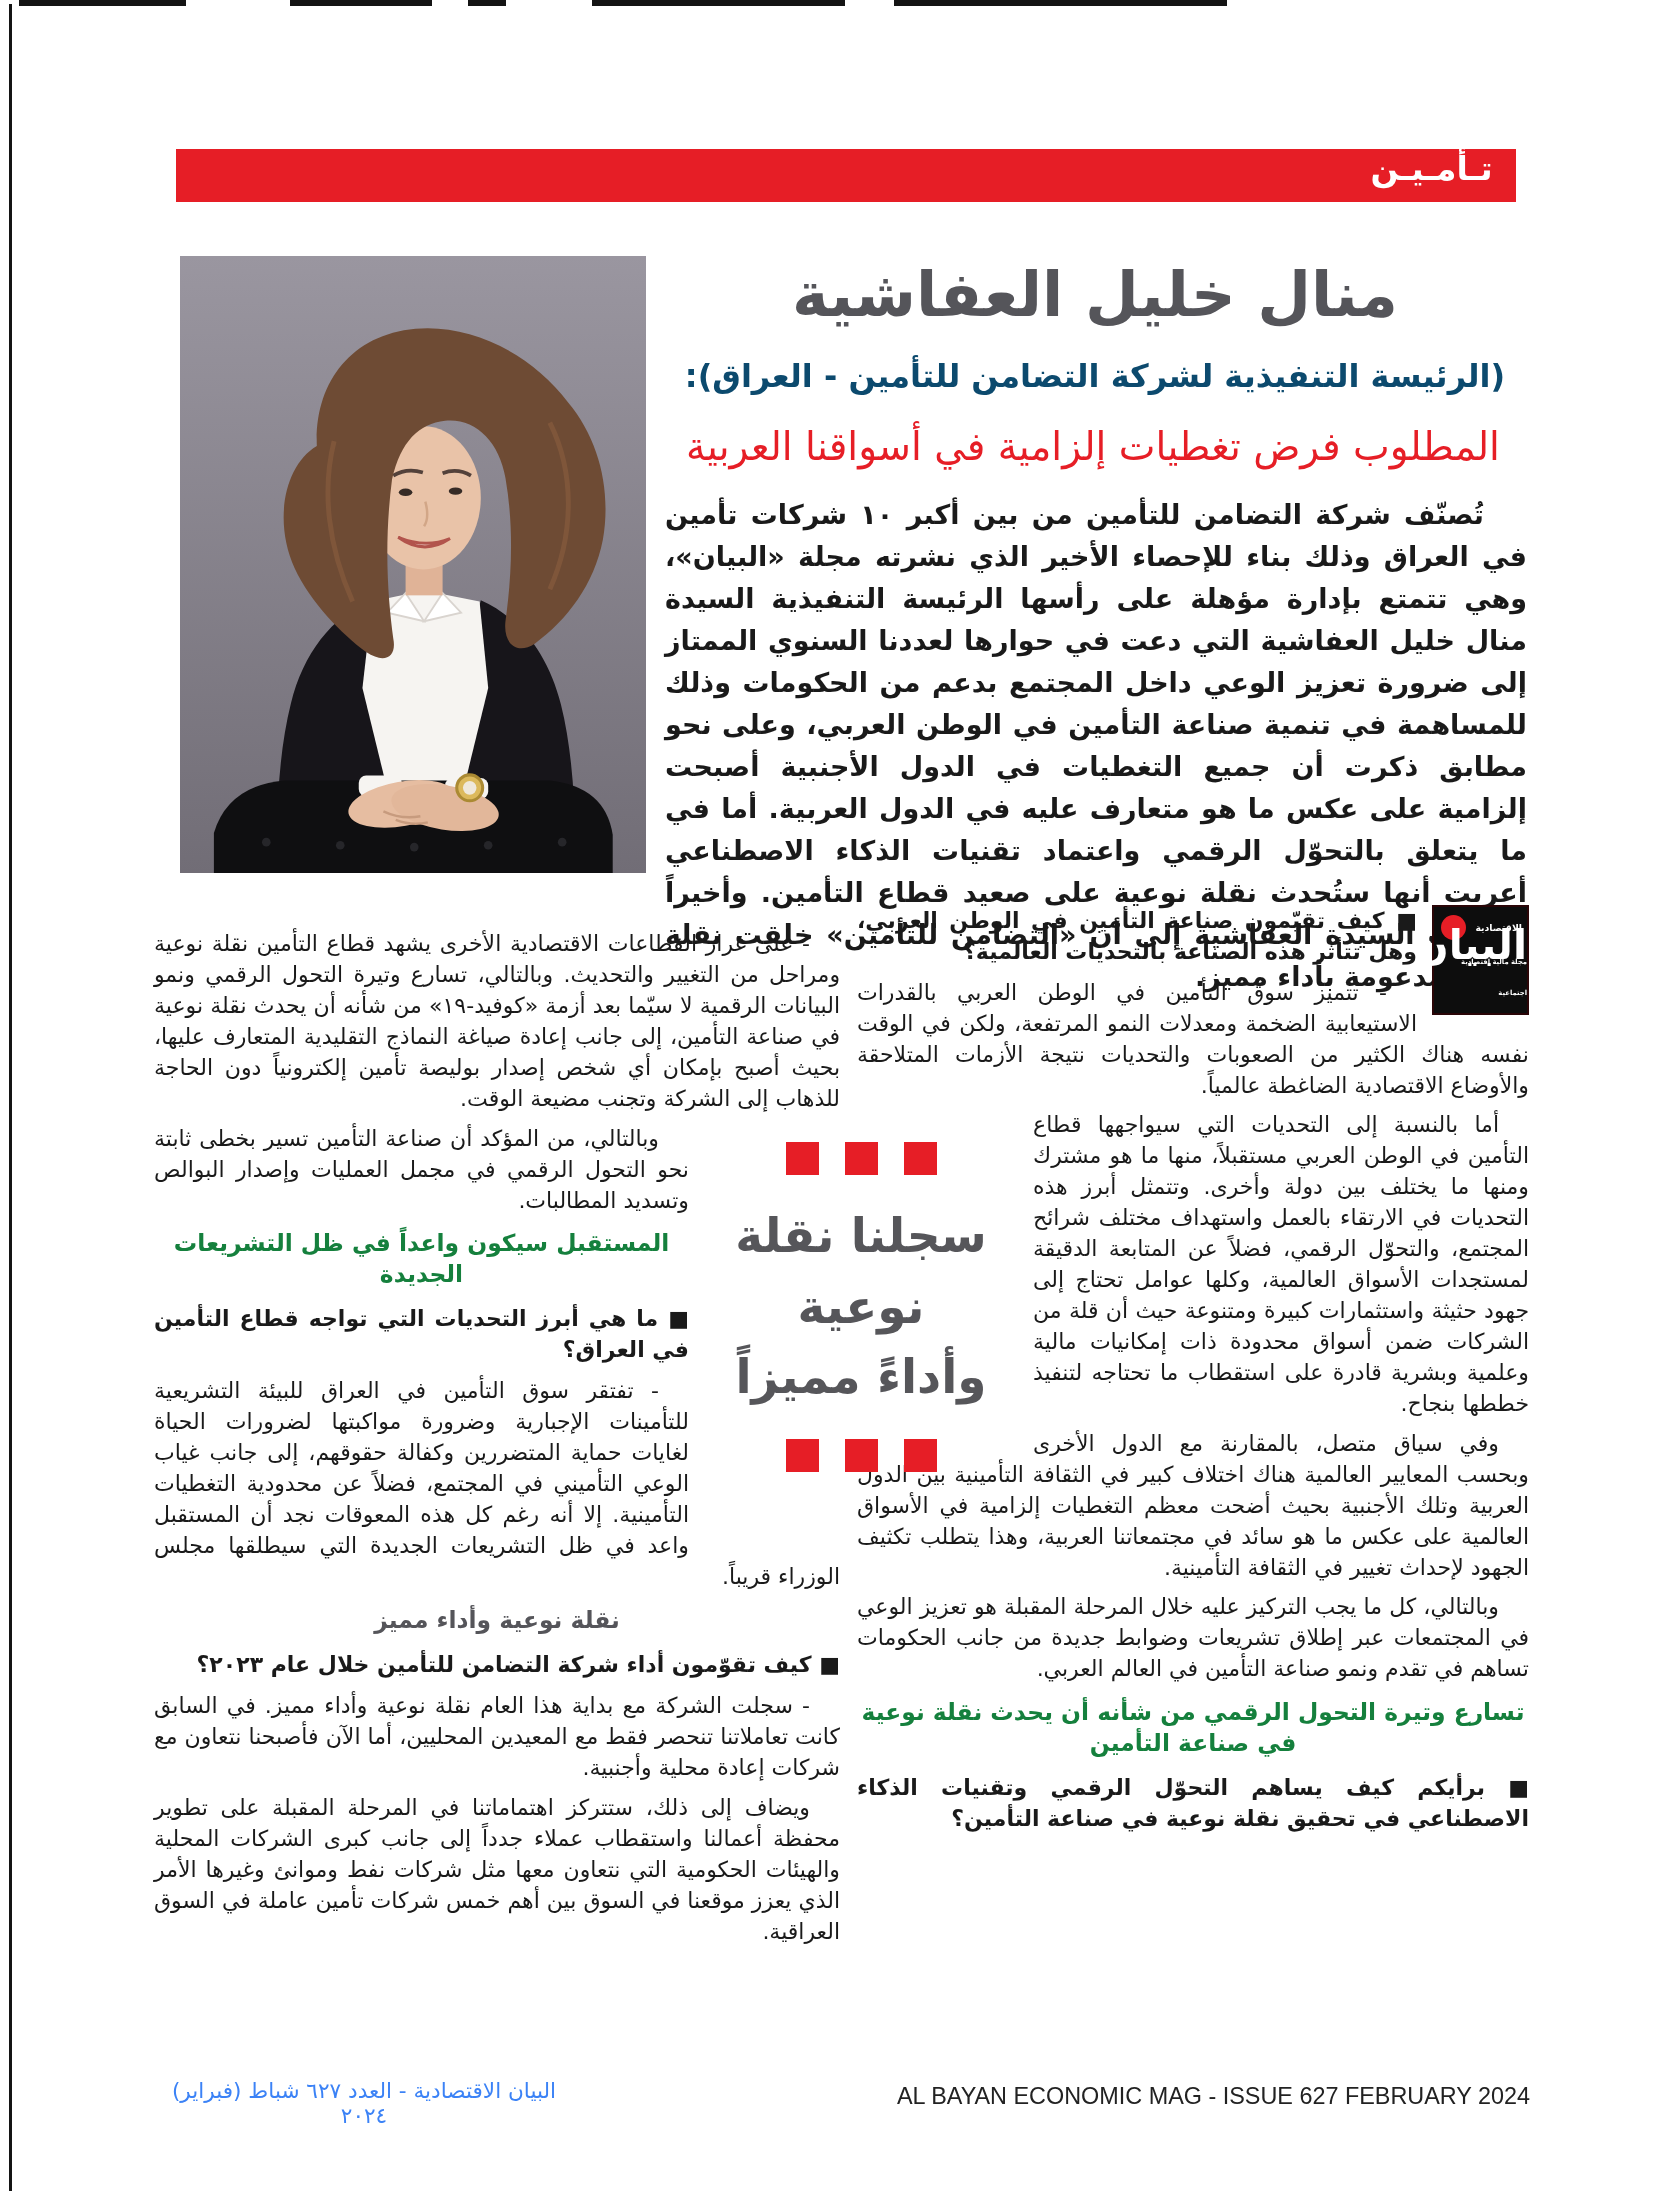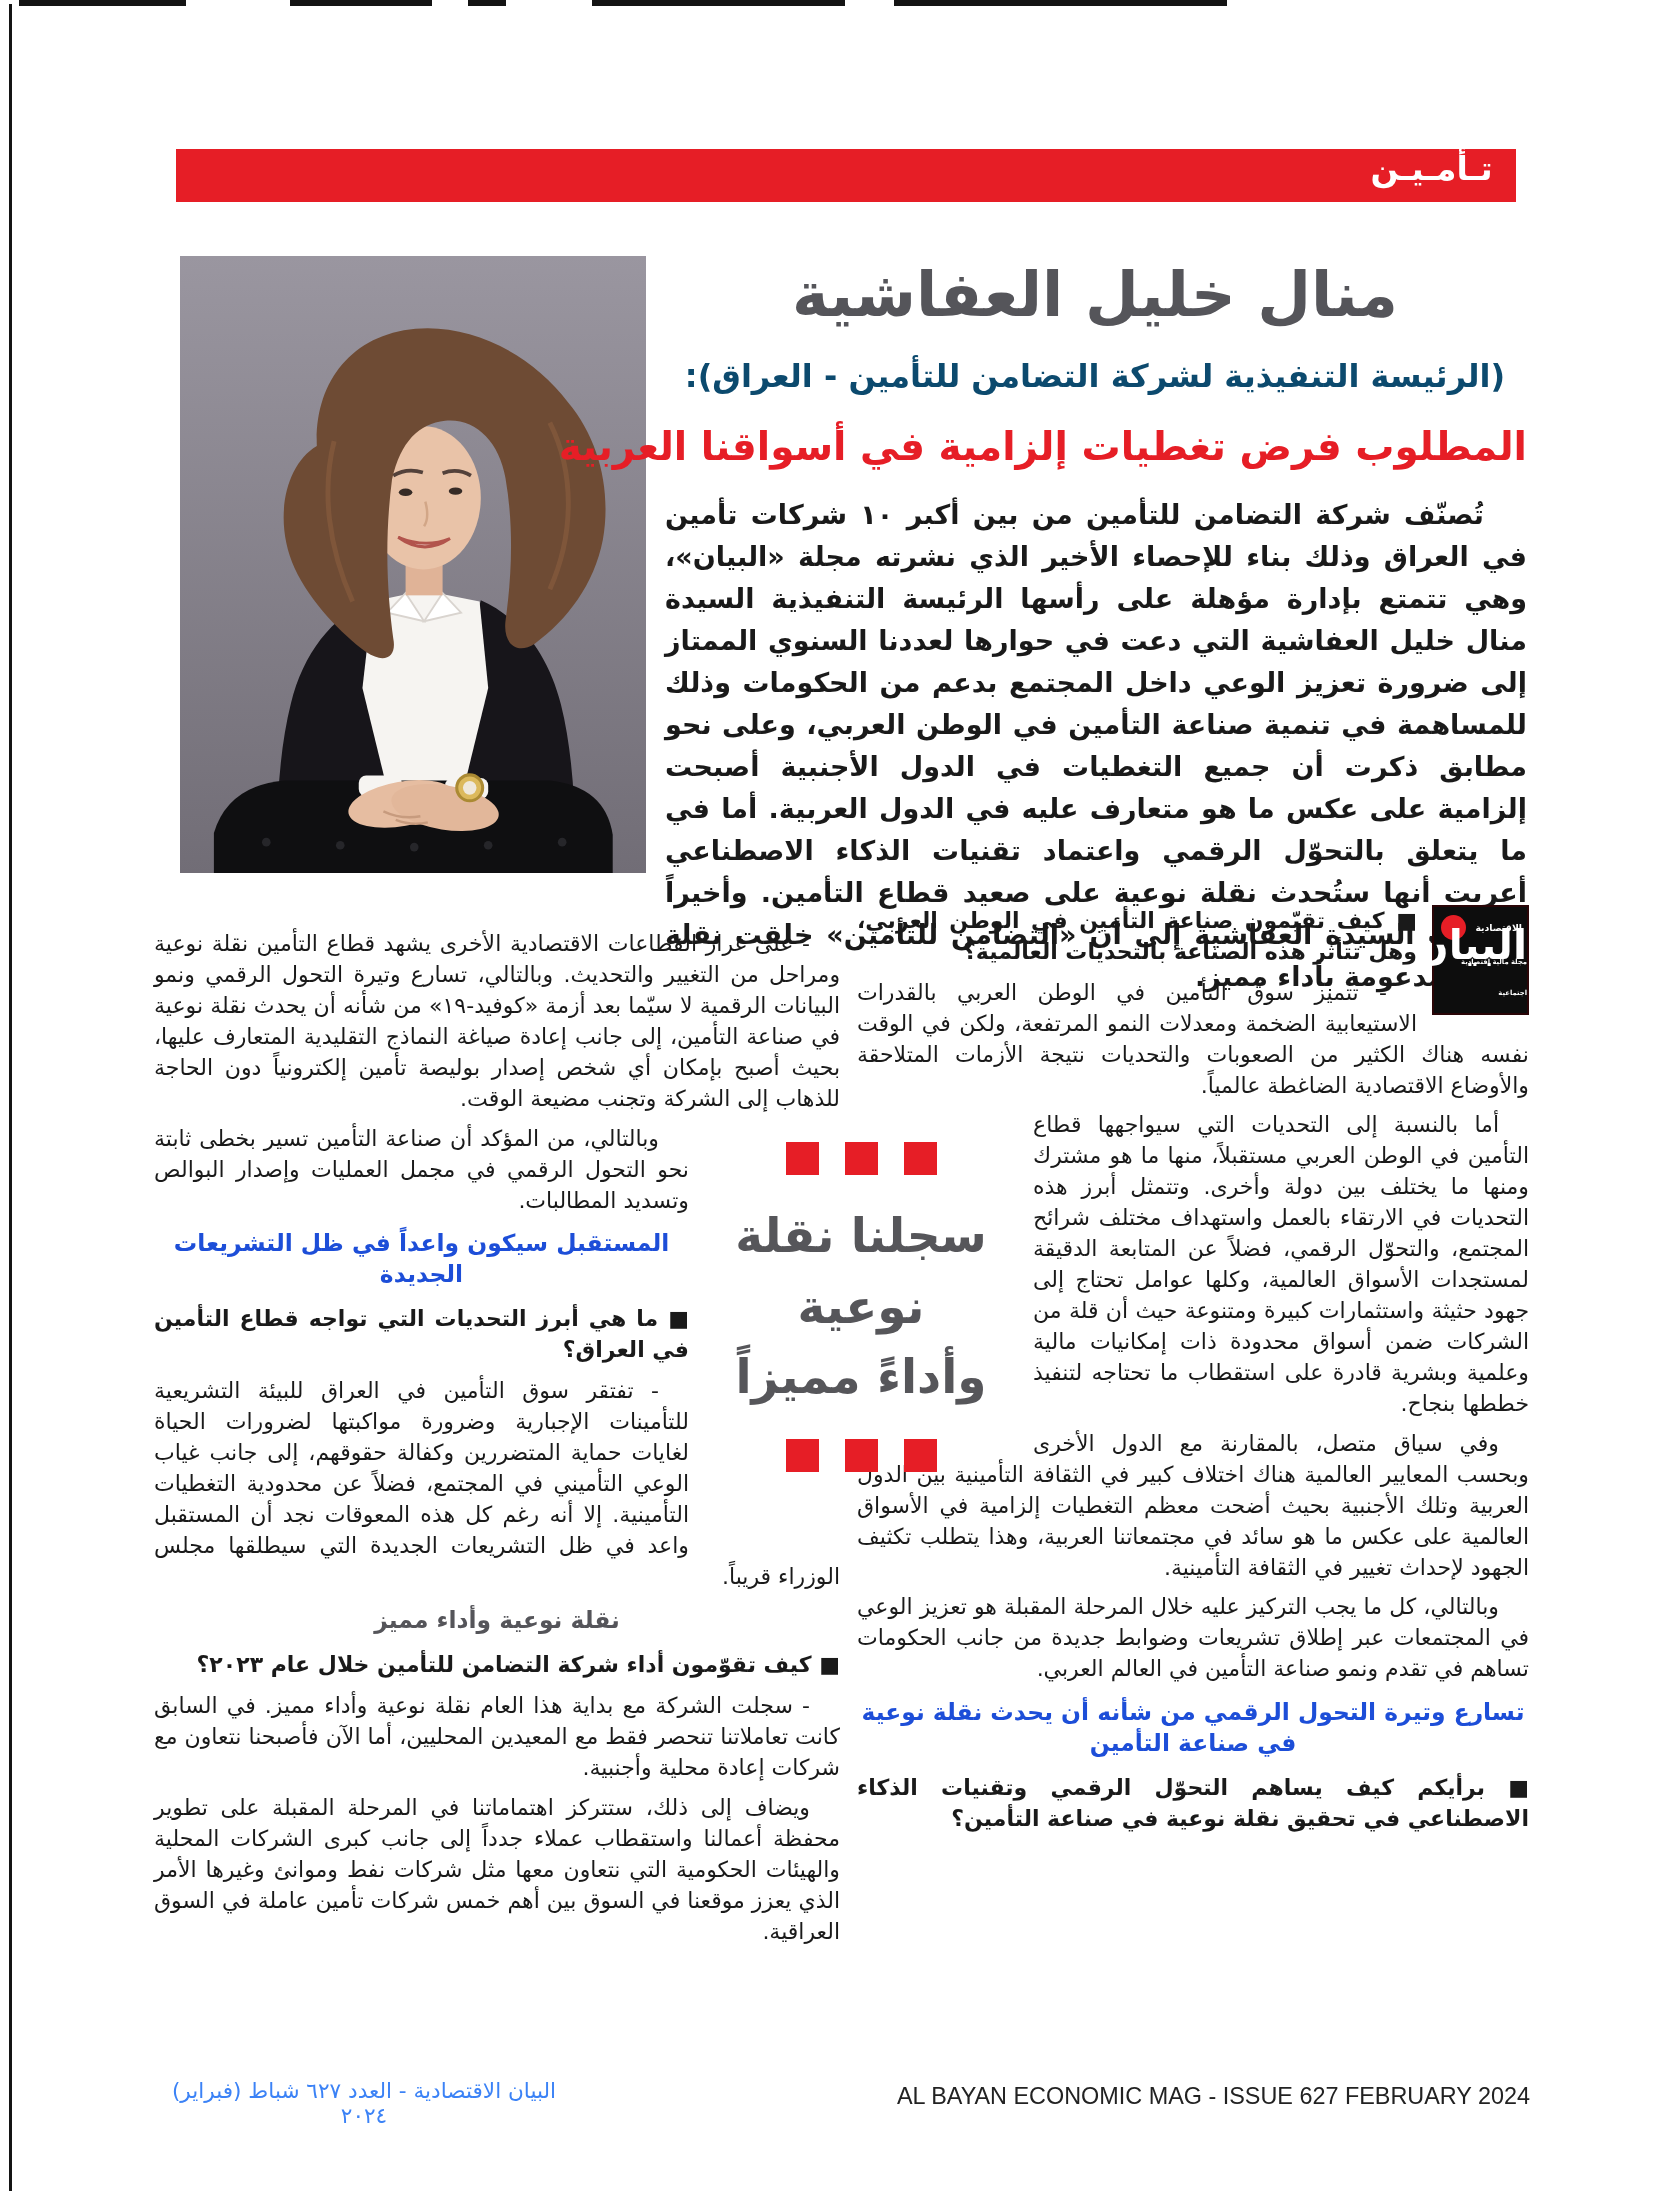--- a/index.html
+++ b/index.html
@@ -16,30 +16,30 @@
   .topbar span{color:#fff;font-size:33px;font-weight:bold;}
   
   .photo{position:absolute;left:180px;top:256px;width:466px;height:617px;margin:0;}
   .photo svg{display:block;width:100%;height:100%;}
   
   .byline-name{position:absolute;left:663px;top:258px;width:864px;text-align:center;
                font-size:62px;font-weight:bold;color:#55555a;white-space:nowrap;direction:rtl;}
   .byline-role{position:absolute;left:663px;top:357px;width:864px;text-align:center;
                font-size:32px;font-weight:bold;color:#0c4a6e;white-space:nowrap;direction:rtl;}
   .headline{position:absolute;left:659px;top:424px;width:868px;text-align:center;
-            font-size:39px;font-weight:bold;color:#e61e26;white-space:nowrap;direction:rtl;}
+            font-size:39px;font-weight:normal;color:#e61e26;white-space:nowrap;direction:rtl;}
   .intro{position:absolute;left:665px;top:494px;width:862px;direction:rtl;text-align:justify;
          font-size:27px;font-weight:bold;line-height:42px;text-indent:43px;margin:0;}
   
   .col{position:absolute;direction:rtl;text-align:justify;font-size:22px;line-height:31px;}
   .col-right{left:857px;top:902px;width:672px;}
   .col-left{left:154px;top:928px;width:686px;}
   .col p{margin:0 0 8.6px;text-indent:30px;}
   .q{font-weight:bold;margin:2.5px 0 10px;}
-  .subhead{font-weight:bold;font-size:23.4px;margin:12.3px 0 13.6px;text-align:center;color:#1d4ed8;}
+  .subhead{font-weight:bold;font-size:23.4px;margin:12.3px 0 13.6px;text-align:center;color:#15803d;}
   .subhead.gray{color:#55555a;}
   .spacer-r{float:left;width:176px;height:345px;}
   .spacer-l{float:right;width:151px;height:419px;}
   
   .logo{float:right;position:relative;width:97px;height:110px;background:#0d0d0d;
         border:2.5px solid #2a0507;box-sizing:border-box;margin:0 0 6.2px 15px;padding-left:20px;}
   .logo-top{position:absolute;top:5px;right:5px;color:#fff;font-size:9.3px;}
   .logo-circle{position:absolute;top:8.6px;left:7.4px;width:25px;height:25px;border-radius:50%;background:#e61e26;}
   .logo-title{position:absolute;top:23.4px;left:0;width:100%;text-align:center;color:#fff;
               font-size:41px;font-weight:bold;direction:rtl;}

